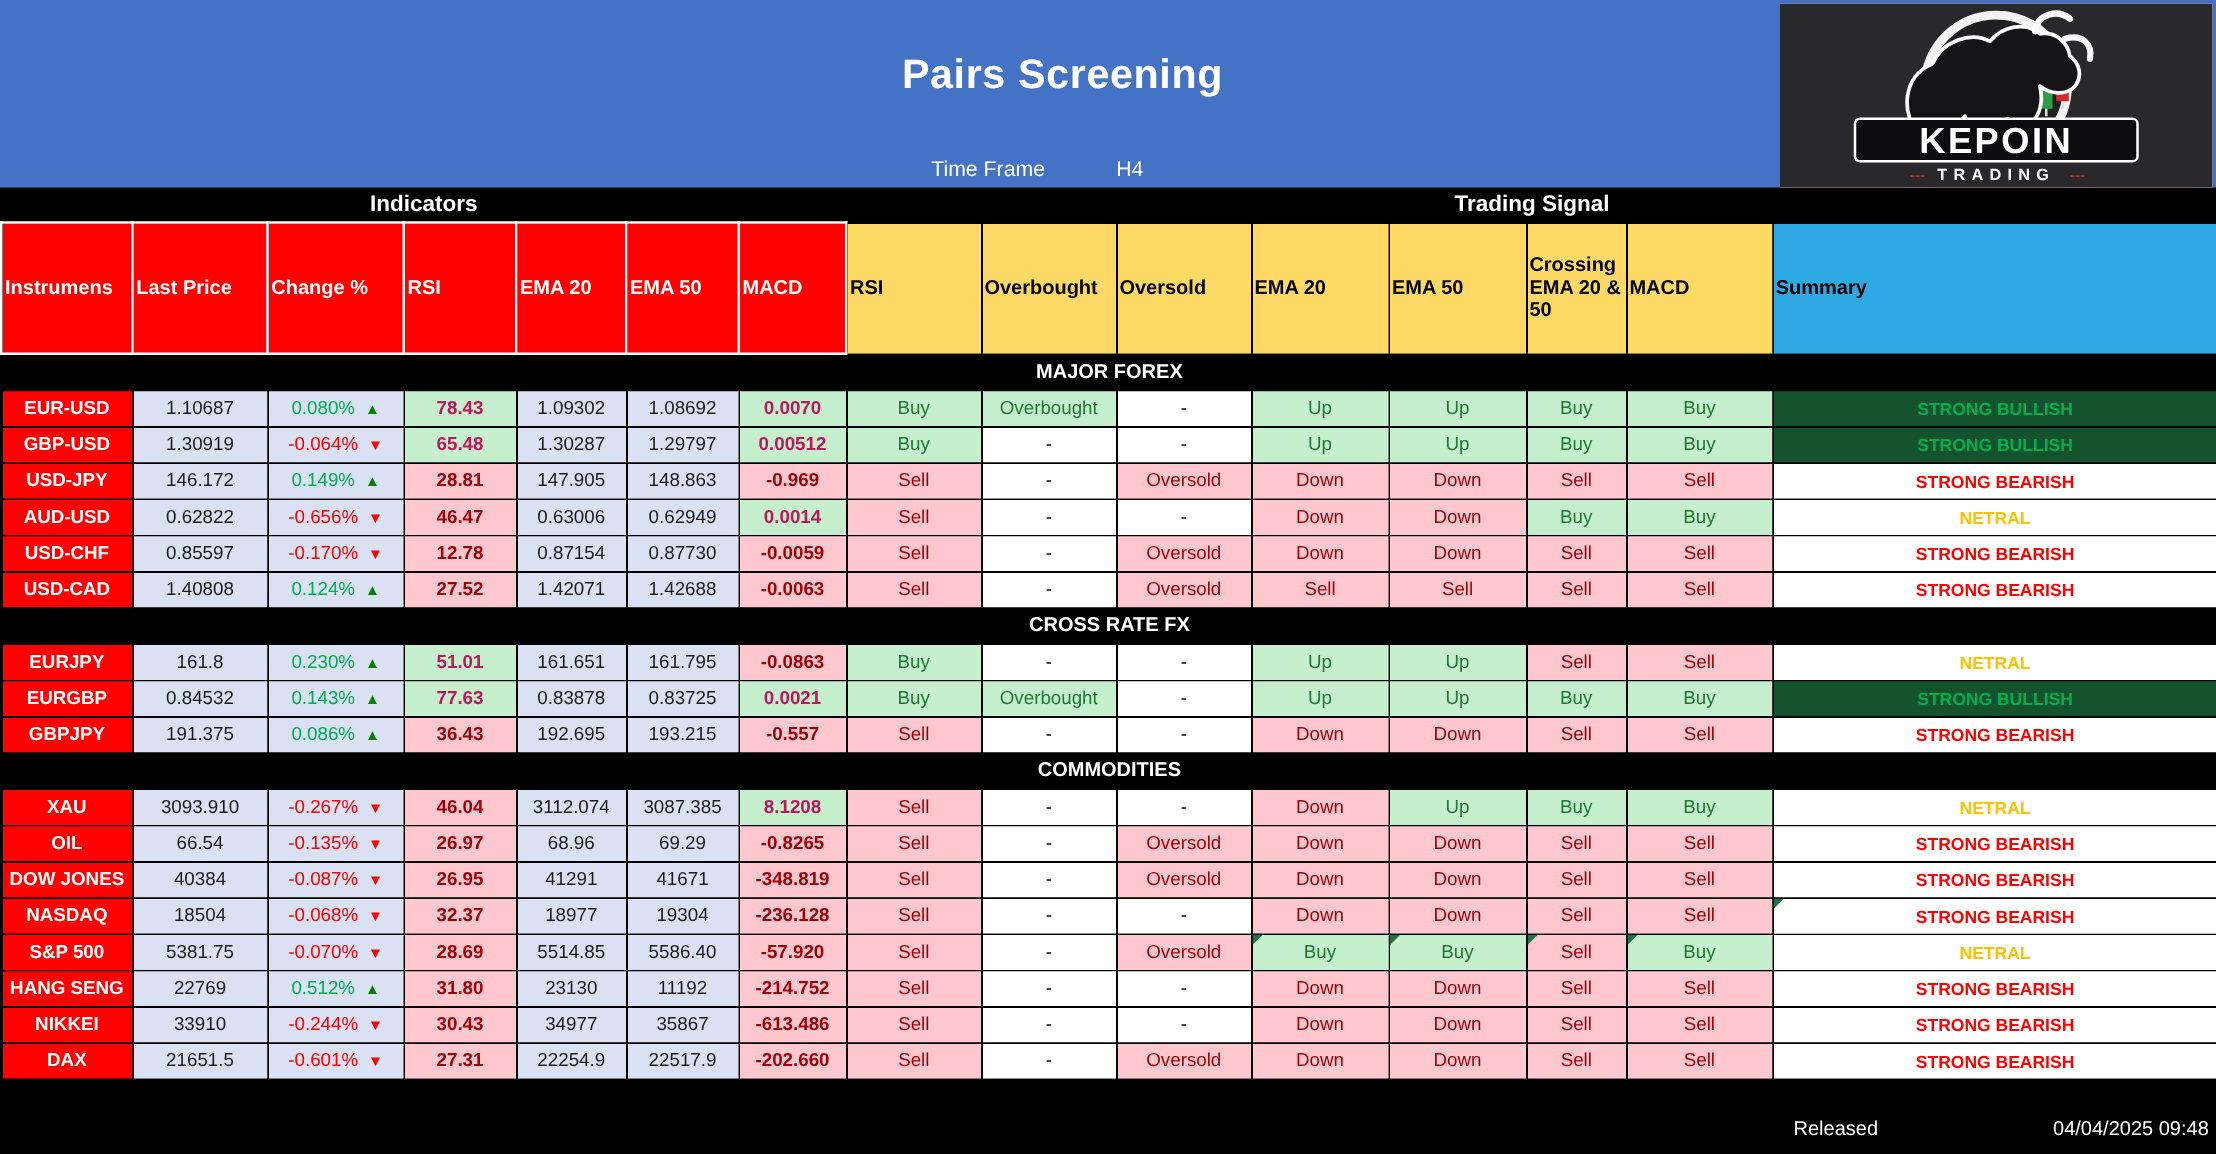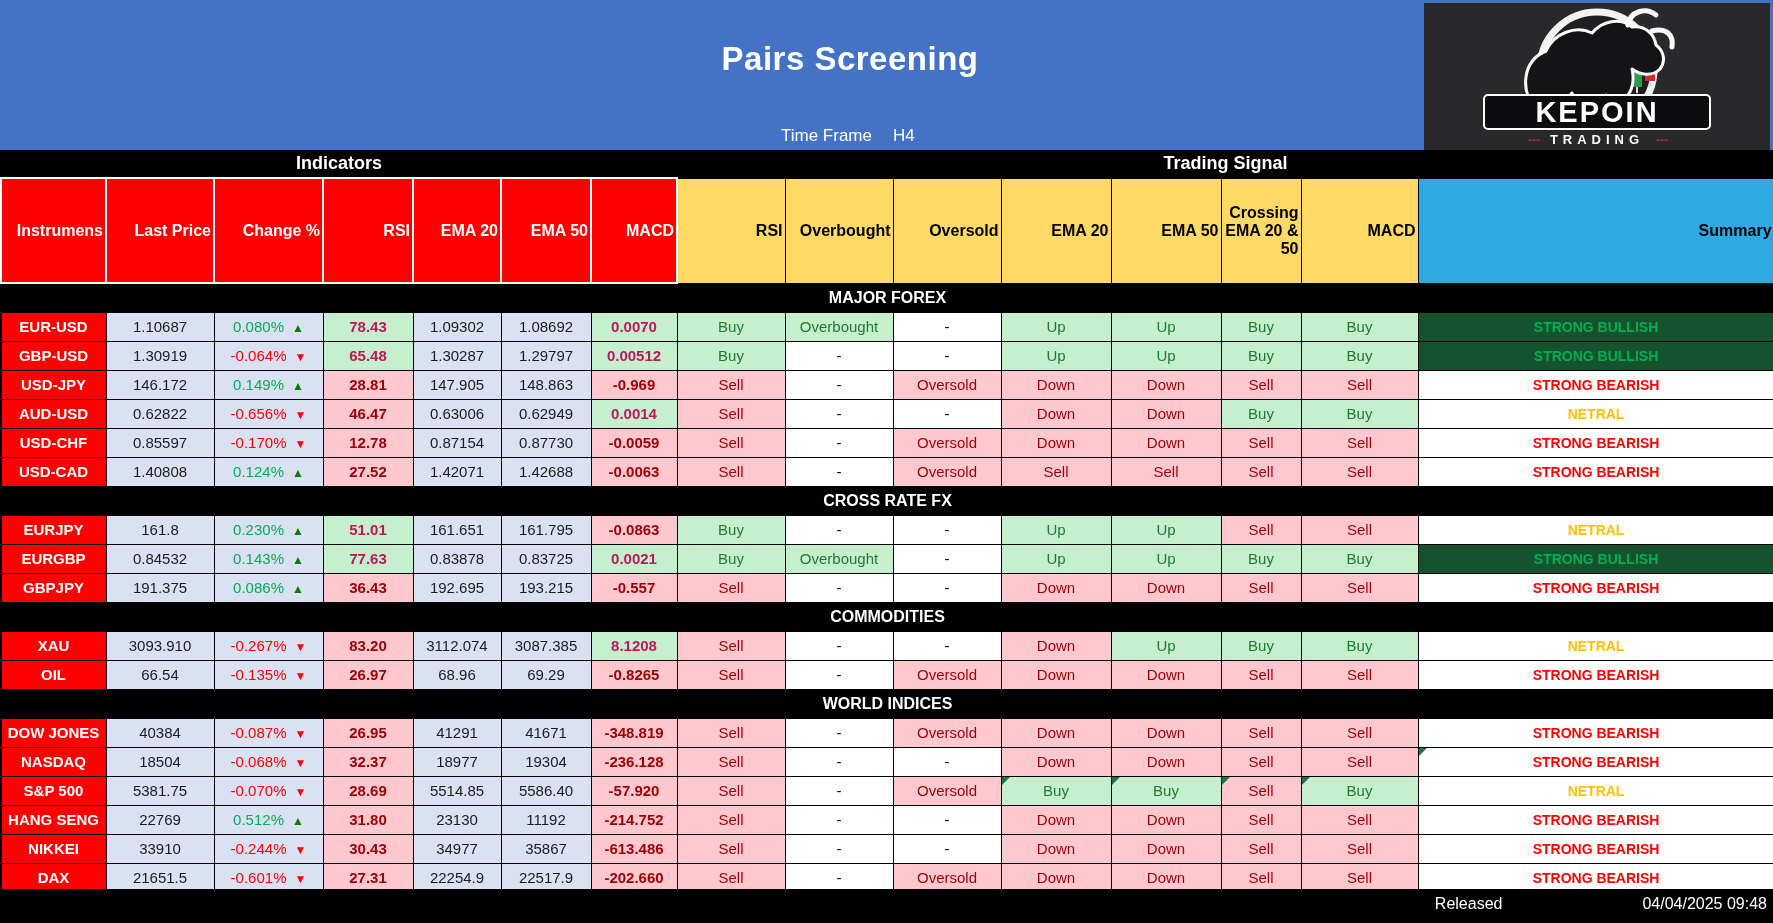--- a/index.html
+++ b/index.html
@@ -4,29 +4,29 @@
 <style>
   html,body{margin:0;padding:0;}
   body{
     width:1773px;height:923px;background:#000;overflow:hidden;
     font-family:"Liberation Sans",sans-serif;position:relative;
   }
   
   .topbar{position:relative;height:150px;background:#4472C4;}
   .title-wrap{position:absolute;left:650px;top:40px;width:400px;text-align:center;
     color:#fff;font-size:33px;font-weight:bold;letter-spacing:.5px;}
-  .tf-label{position:absolute;left:781px;top:126px;color:#fff;font-size:17px;}
+  .tf-label{position:absolute;left:745px;top:126px;color:#fff;font-size:17px;}
   .tf-value{position:absolute;left:893px;top:126px;color:#fff;font-size:17px;}
   .logo-box{position:absolute;right:3px;top:3px;width:346px;height:147px;background:#fca5a5;}
   .logo-box svg{display:block;}
   
   table{border-collapse:collapse;table-layout:fixed;width:1773px;}
   td,th{padding:0 2px;overflow:hidden;}
   thead tr.grp th{height:27px;background:#000;color:#fff;font-size:18px;font-weight:bold;text-align:center;}
-  thead tr.colhdr th{height:103px;text-align:right;vertical-align:middle;font-weight:bold;font-size:16px;}
+  thead tr.colhdr th{height:103px;text-align:left;vertical-align:middle;font-weight:bold;font-size:16px;}
   th.h-ind{background:#FF0000;color:#fff;border:2px solid #fdfdfd;}
   th.h-sig{background:#FFD966;color:#000;border:1px solid #000;}
   th.h-sum{background:#2FA9E1;color:#000;border:1px solid #000;}
   th.h-small{font-size:14px;}
   tbody tr{height:29px;}
   tbody td{border:1px solid #000;text-align:center;font-size:15px;vertical-align:middle;}
   td.section{background:#000;color:#fff;font-weight:bold;font-size:16px;border:1px solid #000;}
   td.inst{background:#FF0000;color:#fff;font-weight:bold;}
   td.price{background:#D9E1F2;color:#1c1c1c;margin-left:40px;}
   td.up{background:#D9E1F2;color:#00B050;}
@@ -294,21 +294,21 @@
         <td class="bad">Sell</td>
         <td class="bear">STRONG BEARISH</td>
       </tr>
       <tr>
         <td colspan="15" class="section">COMMODITIES</td>
       </tr>
       <tr>
         <td class="inst">XAU</td>
         <td class="price">3093.910</td>
         <td class="down"><span>-0.267%</span><span class="arr arr-down">▼</span></td>
-        <td class="bad-strong">83.20</td>
+        <td class="bad-strong">46.04</td>
         <td class="price">3112.074</td>
         <td class="price">3087.385</td>
         <td class="good-strong">8.1208</td>
         <td class="bad">Sell</td>
         <td class="dash">-</td>
         <td class="dash">-</td>
         <td class="bad">Down</td>
         <td class="good">Up</td>
         <td class="good">Buy</td>
         <td class="good">Buy</td>
@@ -325,23 +325,20 @@
         <td class="bad">Sell</td>
         <td class="dash">-</td>
         <td class="bad">Oversold</td>
         <td class="bad">Down</td>
         <td class="bad">Down</td>
         <td class="bad">Sell</td>
         <td class="bad">Sell</td>
         <td class="bear">STRONG BEARISH</td>
       </tr>
       <tr>
-        <td colspan="15" class="section">WORLD INDICES</td>
-      </tr>
-      <tr>
         <td class="inst">DOW JONES</td>
         <td class="price">40384</td>
         <td class="down"><span>-0.087%</span><span class="arr arr-down">▼</span></td>
         <td class="bad-strong">26.95</td>
         <td class="price">41291</td>
         <td class="price">41671</td>
         <td class="bad-strong">-348.819</td>
         <td class="bad">Sell</td>
         <td class="dash">-</td>
         <td class="bad">Oversold</td>

